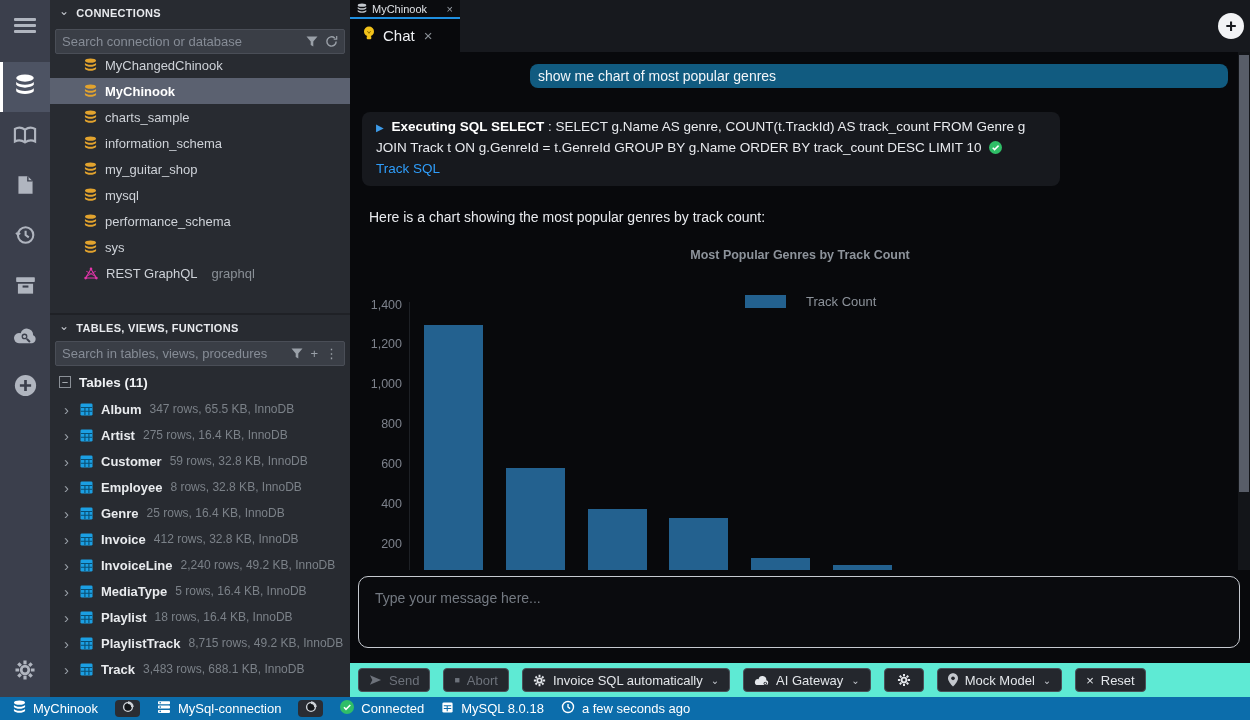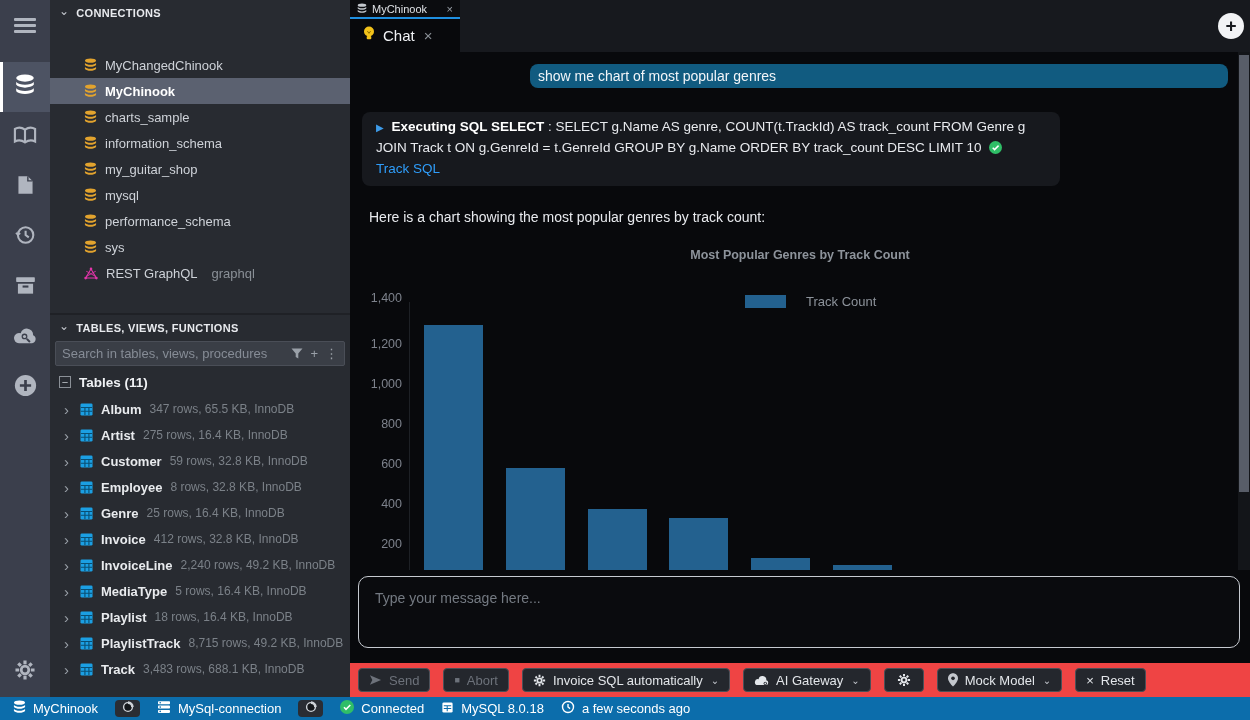--- a/index.html
+++ b/index.html
@@ -68,21 +68,21 @@
   .ytick { position:absolute; left:0; width:52px; text-align:right; color:#7d828c; font-size:12.5px; }
   .bar { position:absolute; width:59px; }
   #axis-line { position:absolute; left:59px; top:250px; width:1px; height:268px; background:#1d2025; }
   #chat-scrollbar { position:absolute; left:888px; top:0; width:12px; height:518px; background:#131519; }
   #chat-scroll-thumb { position:absolute; left:1px; top:3px; width:10px; height:437px; background:#585d68; cursor:pointer; }
 
   #input-wrap { position:absolute; left:8px; top:576px; width:882px; height:72px; border:1px solid #c6cad0; border-radius:10px; background:#0a0b0e; }
   #input-wrap textarea { width:100%; height:100%; background:transparent; border:none; outline:none; resize:none; padding:13px 16px; color:#dfe3e8; font-size:14px; font-family:"Liberation Sans", sans-serif; }
   #input-wrap textarea::placeholder { color:#747a82; }
 
-  #chat-toolbar { position:absolute; left:0; top:663px; width:900px; height:34px; background:#ef4444; display:flex; align-items:center; gap:13px; padding-left:8px; }
+  #chat-toolbar { position:absolute; left:0; top:663px; width:900px; height:34px; background:#5eead4; display:flex; align-items:center; gap:13px; padding-left:8px; }
   .tb-btn { height:24px; background:#24272d; border:1px solid #4b5058; border-radius:4px; color:#e3e6ea; font-size:13px; display:flex; align-items:center; gap:7px; padding:0 10px; cursor:pointer; white-space:nowrap; }
   .tb-btn.disabled { color:#6d727b; }
   .tb-btn .cdn { font-size:10px; color:#c3c7cd; margin-left:1px; }
   .tb-btn .ic { display:flex; align-items:center; }
 
   
   #statusbar { position:absolute; left:0; bottom:0; width:1250px; height:23px; background:#0c6dab; display:flex; align-items:center; gap:17px; padding-left:13px; color:#fff; font-size:13px; z-index:10; }
   .sb-item { display:flex; align-items:center; gap:7px; cursor:pointer; }
   .sb-badge { width:25px; height:17px; background:#2a2d34; border-radius:4px; display:flex; align-items:center; justify-content:center; cursor:pointer; }
 </style>
@@ -154,20 +154,34 @@
             <circle cx="9" cy="9" r="3.1" stroke-width="2.2"></circle>
             <path d="M9 1.2v3M9 13.8v3M1.2 9h3M13.8 9h3M3.5 3.5l2.1 2.1M12.4 12.4l2.1 2.1M14.5 3.5l-2.1 2.1M5.6 12.4l-2.1 2.1" stroke-width="2.6"></path>
           </svg></span>
     </div>
   </div>
 
   <div id="sidebar">
     <div class="panel-header" style="top:0">
       <span class="chev">⌄</span>
       <span>CONNECTIONS</span>
+    </div>
+    <div class="searchbox" style="top:29px">
+      <input placeholder="Search connection or database" style="">
+      <span class="sicon">
+          <svg width="12" height="12" viewBox="0 0 12 12" fill="currentColor">
+            <path d="M.5.5h11L7.3 5.6v5L4.7 8.9V5.6Z"></path>
+          </svg>
+        </span>
+      <span class="sicon">
+          <svg width="13" height="13" viewBox="0 0 14 14" fill="none" stroke="currentColor" stroke-width="1.6">
+            <path d="M12 7a5 5 0 1 1-1.6-3.7"></path>
+            <path d="M12.6 1.2v3.2H9.4" stroke-width="1.3"></path>
+          </svg>
+        </span>
     </div>
     <div id="connections-list">
         <div class="conn-row">
           <svg width="13" height="14" viewBox="0 0 14 15">
             <g fill="#e2a32e">
               <ellipse cx="7" cy="2.8" rx="6" ry="2.4"></ellipse>
               <path d="M1 5.4c1.2 1.2 3.3 1.9 6 1.9s4.8-.7 6-1.9v2c-1.2 1.2-3.3 1.9-6 1.9s-4.8-.7-6-1.9z"></path>
               <path d="M1 9.7c1.2 1.2 3.3 1.9 6 1.9s4.8-.7 6-1.9v2c-1.2 1.2-3.3 1.9-6 1.9s-4.8-.7-6-1.9z"></path>
             </g>
           </svg>
@@ -446,21 +460,21 @@
         <a>Track SQL</a>
       </div>
       <div id="chart-title">Most Popular Genres by Track Count</div>
       <div id="assistant-text">Here is a chart showing the most popular genres by track count:</div>
       <div id="chart-legend">
         <span class="swatch" style="background: rgb(35, 97, 143);"></span>
         <span class="lg">Track Count</span>
       </div>
       <div id="axis-line"></div>
       <div id="chart-layer">
-          <div class="ytick" style="top: 239px;">1,400</div>
+          <div class="ytick" style="top: 246px;">1,400</div>
           <div class="ytick" style="top: 285px;">1,200</div>
           <div class="ytick" style="top: 325px;">1,000</div>
           <div class="ytick" style="top: 365px;">800</div>
           <div class="ytick" style="top: 405px;">600</div>
           <div class="ytick" style="top: 445px;">400</div>
           <div class="ytick" style="top: 485px;">200</div>
           <div class="bar" style="left: 74px; top: 272.6px; height: 245.4px; background: rgb(35, 97, 143);"></div>
           <div class="bar" style="left: 155.8px; top: 416.2px; height: 101.8px; background: rgb(35, 97, 143);"></div>
           <div class="bar" style="left: 237.6px; top: 457.2px; height: 60.8px; background: rgb(35, 97, 143);"></div>
           <div class="bar" style="left: 319.4px; top: 465.6px; height: 52.4px; background: rgb(35, 97, 143);"></div>

